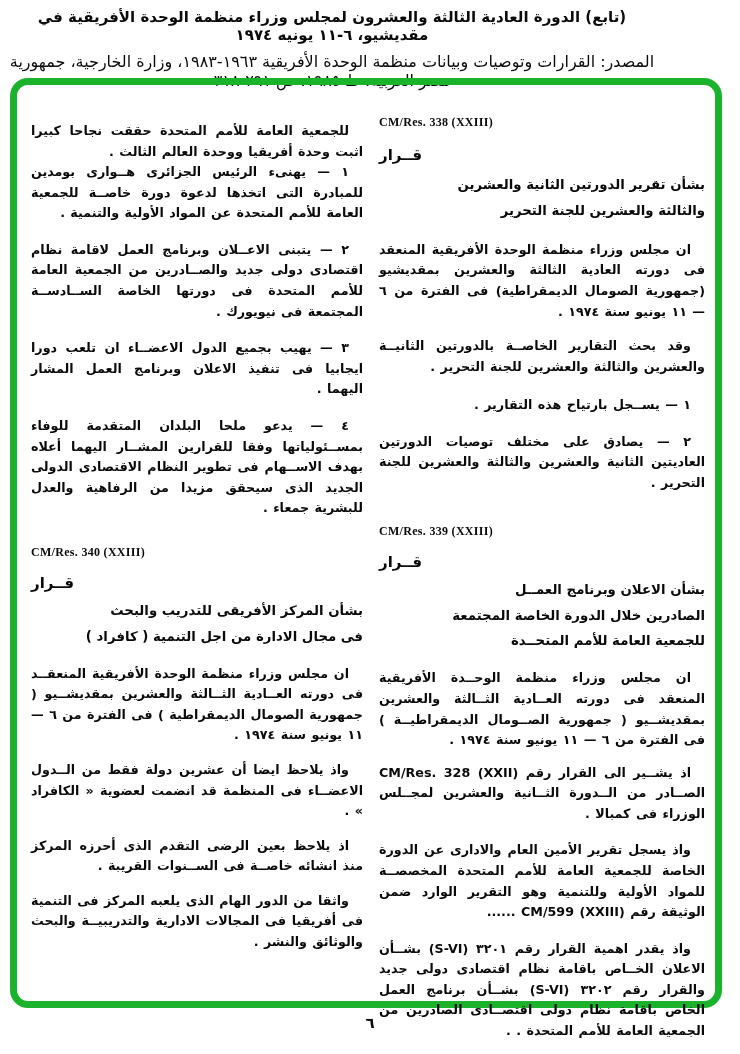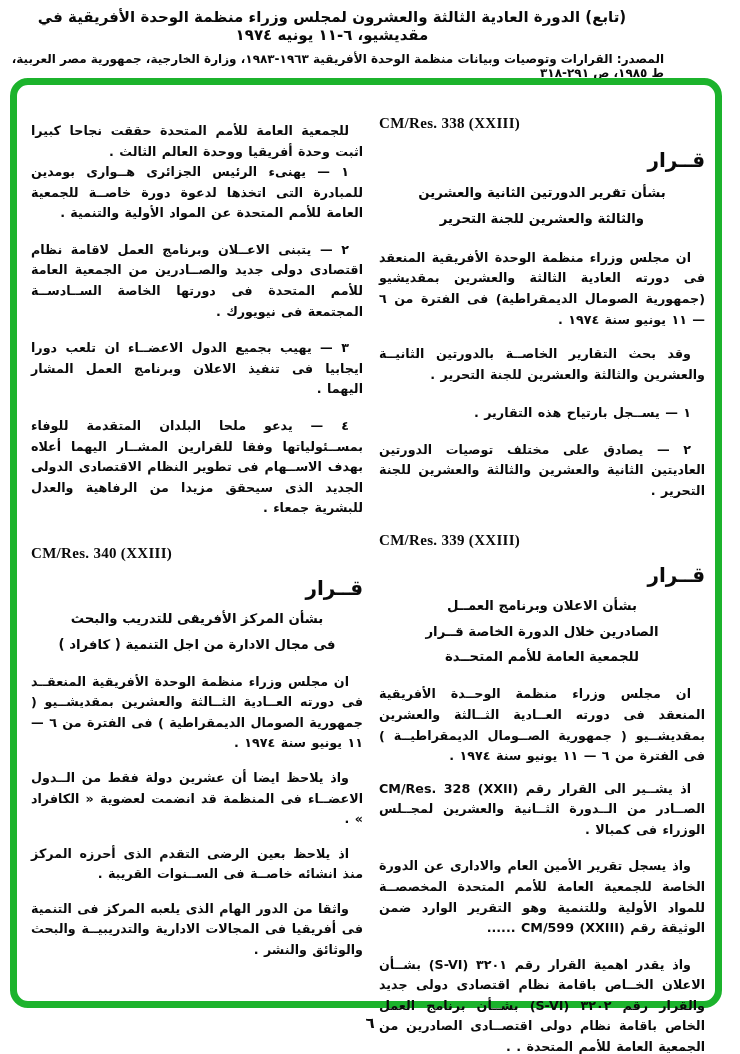--- a/index.html
+++ b/index.html
@@ -3,38 +3,38 @@
 <meta charset="utf-8">
 <style>
   html,body { margin:0; padding:0; }
   body {
     width:740px; height:1054px; position:relative; overflow:hidden;
     background:#ffffff; color:#0a0a0a;
     font-family:"DejaVu Sans", sans-serif;
   }
   .header { position:absolute; top:8px; left:0; width:664px; text-align:center; direction:rtl; }
   .header-line1 { font-weight:bold; font-size:15px; letter-spacing:0; }
-  .header-line2 { font-weight:bold; font-size:12px; margin-top:8px;text-align:right; }
+  .header-line2 { font-weight:normal; font-size:16px; margin-top:8px; }
 
   .frame {
     position:absolute; left:10px; top:78px; width:712px; height:930px;
     box-sizing:border-box; border:7px solid #1cb32c; border-radius:18px;
     background:transparent;
   }
   .col { position:absolute; top:0; direction:rtl; }
   .col-left  { left:14px;  width:332px; }
   .col-right { right:10px; width:326px; }
 
   .res {
     direction:ltr; text-align:left;
-    font-family:"Liberation Serif", serif; font-weight:bold; font-size:15px;
+    font-family:"Liberation Serif", serif; font-weight:bold; font-size:12px;
     letter-spacing:0.3px;
   }
-  .decree { text-align:right; font-weight:bold; font-size:20px; }
-  .subtitle { text-align:center; font-weight:bold; font-size:13.3px; line-height:1.95; }
+  .decree { text-align:left; font-weight:bold; font-size:15px; }
+  .subtitle { font-weight:bold; font-size:13.3px; line-height:1.95; }
   .para {
     text-align:justify; font-weight:bold; font-size:12.7px; line-height:1.62;
     text-indent:14px; word-spacing:1px;
   }
   .page-num {
     position:absolute; top:1014px; left:0; width:740px; text-align:center;
     font-weight:bold; font-size:15px;
   }
 </style>
 </head>
@@ -52,21 +52,21 @@
     <div class="decree" style="margin-top:16px">قــرار</div>
     <div class="subtitle" style="margin-top:8px">بشأن تقرير الدورتين الثانية والعشرين</div>
     <div class="subtitle">والثالثة والعشرين للجنة التحرير</div>
     <div class="para" style="margin-top:16px">ان مجلس وزراء منظمة الوحدة الأفريقية المنعقد فى دورته العادية الثالثة والعشرين بمقديشيو (جمهورية الصومال الديمقراطية) فى الفترة من ٦ — ١١ يونيو سنة ١٩٧٤ .</div>
     <div class="para" style="margin-top:14px">وقد بحث التقارير الخاصــة بالدورتين الثانيــة والعشرين والثالثة والعشرين للجنة التحرير .</div>
     <div class="para" style="margin-top:18px">١ — يســجل بارتياح هذه التقارير .</div>
     <div class="para" style="margin-top:16px">٢ — يصادق على مختلف توصيات الدورتين العاديتين الثانية والعشرين والثالثة والعشرين للجنة التحرير .</div>
     <div class="res" style="margin-top:30px">CM/Res. 339 (XXIII)</div>
     <div class="decree" style="margin-top:14px">قــرار</div>
     <div class="subtitle" style="margin-top:6px">بشأن الاعلان وبرنامج العمــل</div>
-    <div class="subtitle">الصادرين خلال الدورة الخاصة قــرار</div>
+    <div class="subtitle">الصادرين خلال الدورة الخاصة المجتمعة</div>
     <div class="subtitle">للجمعية العامة للأمم المتحــدة</div>
     <div class="para" style="margin-top:14px">ان مجلس وزراء منظمة الوحــدة الأفريقية المنعقد فى دورته العــادية الثــالثة والعشرين بمقديشــيو ( جمهورية الصــومال الديمقراطيــة ) فى الفترة من ٦ — ١١ يونيو سنة ١٩٧٤ .</div>
     <div class="para" style="margin-top:12px">اذ يشــير الى القرار رقم CM/Res. 328 (XXII) الصــادر من الــدورة الثــانية والعشرين لمجــلس الوزراء فى كمبالا .</div>
     <div class="para" style="margin-top:16px">واذ يسجل تقرير الأمين العام والادارى عن الدورة الخاصة للجمعية العامة للأمم المتحدة المخصصــة للمواد الأولية وللتنمية وهو التقرير الوارد ضمن الوثيقة رقم CM/599 (XXIII) ......</div>
     <div class="para" style="margin-top:16px">واذ يقدر اهمية القرار رقم ٣٢٠١ (S-VI) بشــأن الاعلان الخــاص باقامة نظام اقتصادى دولى جديد والقرار رقم ٣٢٠٢ (S-VI) بشــأن برنامج العمل الخاص باقامة نظام دولى اقتصــادى الصادرين من الجمعية العامة للأمم المتحدة . .</div>
 
   </div>
 
   <div class="col col-left">
     <div class="para" style="margin-top:36px">للجمعية العامة للأمم المتحدة حققت نجاحا كبيرا اثبت وحدة أفريقيا ووحدة العالم الثالث .</div>

